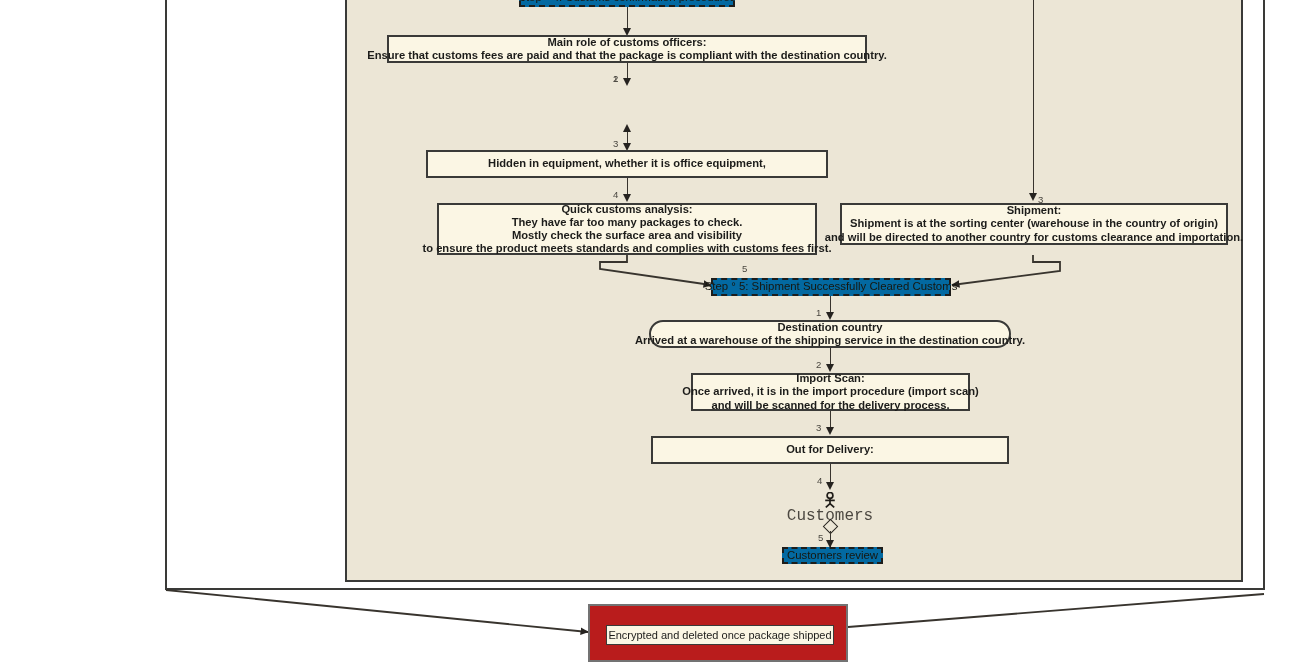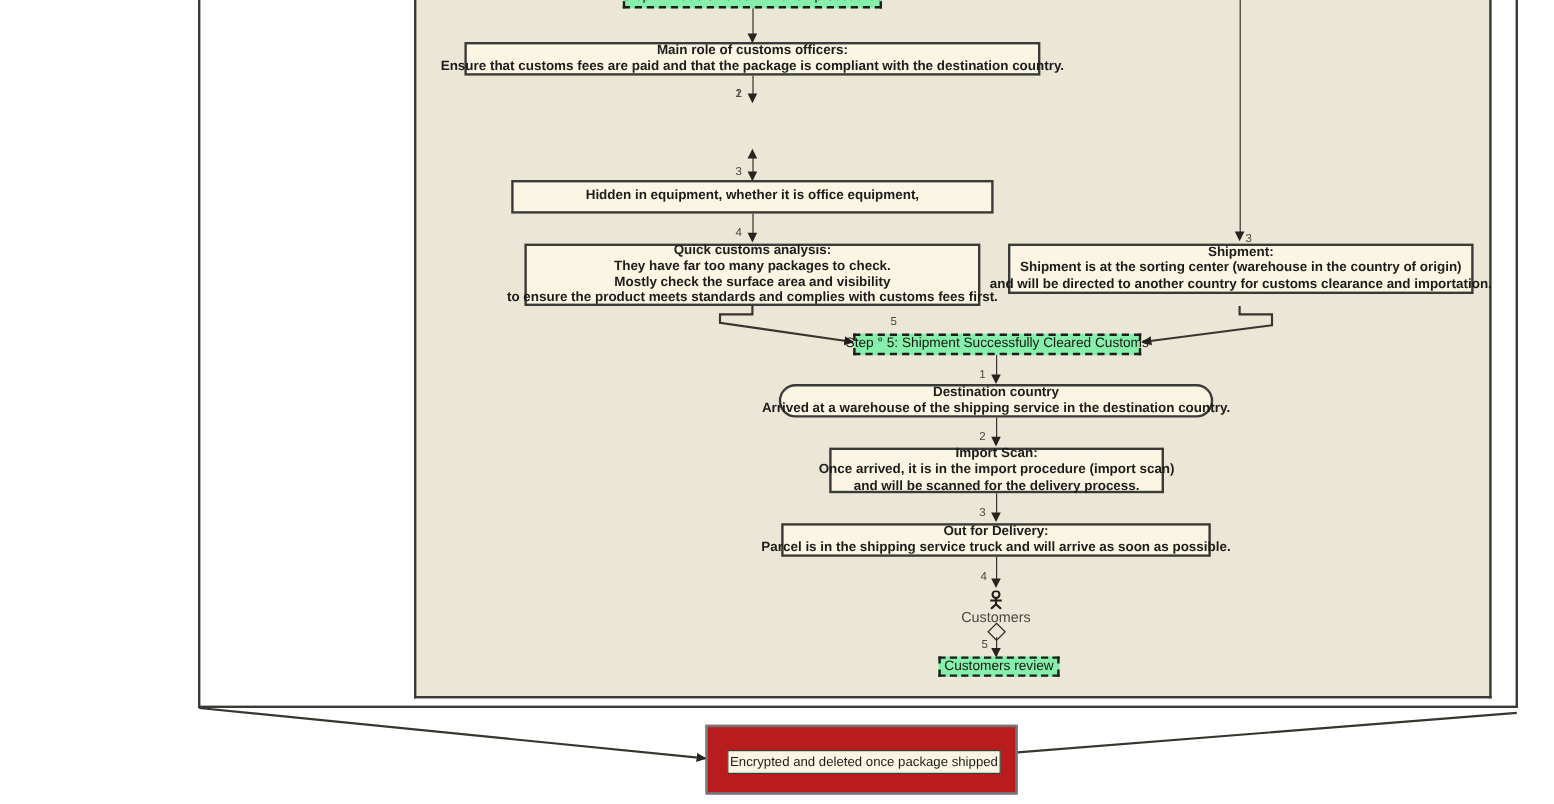--- a/index.html
+++ b/index.html
@@ -26,21 +26,21 @@
   .node{
     position:absolute;box-sizing:border-box;
     background:#fbf6e4;border:2px solid #3a3a38;
     color:#1c1c1a;font-size:11.2px;font-weight:bold;line-height:13.2px;
     text-align:center;
     display:flex;align-items:center;justify-content:center;
     padding:2px 2px;
   }
   .node .ln{display:block;white-space:nowrap;}
   .green{
-    background:#86efac;border:2px dashed #1d1d1b;
+    background:#0369a1;border:2px dashed #1d1d1b;
     font-weight:normal;font-size:11.4px;color:#17170f;
   }
 
   
   .vline{position:absolute;width:0;border-left:1.7px solid #38342e;}
   .arrow-down{
     position:absolute;width:0;height:0;
     border-left:4.5px solid transparent;border-right:4.5px solid transparent;
     border-top:8px solid #262320;
   }
@@ -52,22 +52,23 @@
   .elabel{
     position:absolute;font-size:9.6px;color:#4a4740;
     font-family:"Liberation Sans",sans-serif;
   }
   .svg-layer{position:absolute;left:0;top:0;width:1295px;height:670px;
     pointer-events:none;}
 
   
   .actor{position:absolute;width:22px;height:16px;}
   .actor-label{
-    position:absolute;font-size:12px;color:#4b4740;text-align:center;
+    position:absolute;font-size:16px;color:#4b4740;text-align:center;
     width:120px;
+    font-family:Liberation Mono, monospace;
   }
   .diamond{
     position:absolute;width:9px;height:9px;
     border:1.6px solid #2a2722;transform:rotate(45deg);
     background:transparent;
   }
 
   
   .enc-outer{
     position:absolute;left:588px;top:604px;width:260px;height:58px;
@@ -177,21 +178,20 @@
     <span class="ln">Once arrived, it is in the import procedure (import scan)</span>
     <span class="ln">and will be scanned for the delivery process.</span>
   </div>
 
   <div class="vline" style="left:830px;top:411px;height:22px;"></div>
   <div class="arrow-down" style="left:825.5px;top:427px;"></div>
   <div class="elabel" style="left:816px;top:422px;">3</div>
 
   <div class="node" style="left:651px;top:436px;width:358px;height:28px;flex-direction:column;">
     <span class="ln">Out for Delivery:</span>
-    <span class="ln">Parcel is in the shipping service truck and will arrive as soon as possible.</span>
   </div>
 
   <div class="vline" style="left:830px;top:464px;height:22px;"></div>
   <div class="arrow-down" style="left:825.5px;top:482px;"></div>
   <div class="elabel" style="left:817px;top:475px;">4</div>
 
   <div class="actor" style="left:819px;top:492px;">
     <svg width="22" height="16" viewBox="0 0 22 16">
       <circle cx="11" cy="3.4" r="2.9" fill="none" stroke="#1f1c18" stroke-width="1.7"></circle>
       <line x1="11" y1="6.4" x2="11" y2="12.4" stroke="#1f1c18" stroke-width="1.7"></line>

